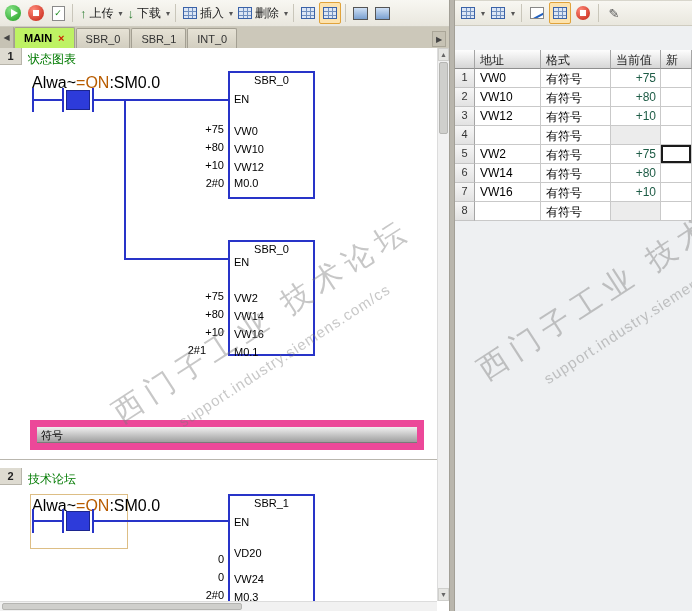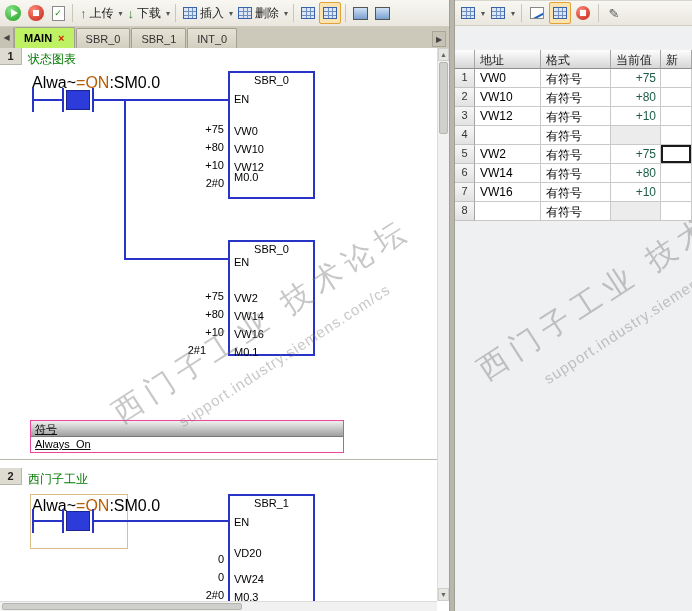--- a/index.html
+++ b/index.html
@@ -62,21 +62,21 @@
   .net-comment { position:absolute; color:#007a00; font-size:12px; white-space:nowrap; }
   .ladder-text { position:absolute; font-size:16px; color:#000; white-space:nowrap; }
   .on-text { color:#b85c00; }
   .wire { position:absolute; background:#2834c8; }
   .contact-fill { position:absolute; background:#2d3bda; border:1px solid #1c258f; }
   .lblock { position:absolute; border:2px solid #2834c8; background:#fff; }
   .btitle { position:absolute; left:0; right:0; top:1px; text-align:center; font-size:11px; color:#000; }
   .ben { position:absolute; left:4px; font-size:11px; color:#000; }
   .brow { position:absolute; left:4px; font-size:11px; height:14px; color:#000; }
   .bval { position:absolute; width:64px; text-align:right; font-size:11px; color:#000; }
-  .sym-table { position:absolute; left:30px; top:372px; width:314px; border:1px solid #ec4899;text-decoration:underline; }
+  .sym-table { position:absolute; left:30px; top:372px; width:394px; border:7px solid #ec4899; }
   .sym-head { height:16px; background:linear-gradient(#f0f0f0,#9f9f9f); border-bottom:1px solid #7a7a7a;
               font-size:11px; padding:1px 4px; color:#000; }
   .sym-row { height:15px; background:#fff; font-size:11px; padding:1px 4px; color:#000; }
   .net-divider { position:absolute; left:0; width:437px; height:1px; background:#b9b6ae; }
   .sel-rect { position:absolute; border:1px solid #ddbe85; }
 
   
   .vscroll { position:absolute; left:437px; top:48px; width:12px; height:553px; background:#f1f1f1;
              border-left:1px solid #dcdcdc; }
   .vs-btn { width:11px; height:13px; background:#e6e6e3; border:1px solid #cfcfcc; font-size:7px; color:#666;
@@ -210,21 +210,21 @@
       <div class="wire" style="left:94px;top:51px;width:134px;height:2px"></div>
       <div class="wire" style="left:124px;top:51px;width:2px;height:161px"></div>
       <div class="wire" style="left:124px;top:210px;width:104px;height:2px"></div>
 
       <div class="lblock" style="left:228px;top:23px;width:87px;height:128px">
         <div class="btitle">SBR_0</div>
         <div class="ben" style="top:20px">EN</div>
         <div class="brow" style="top:52px">VW0</div>
         <div class="brow" style="top:70px">VW10</div>
         <div class="brow" style="top:88px">VW12</div>
-        <div class="brow" style="top:98px">M0.0</div>
+        <div class="brow" style="top:104px">M0.0</div>
       </div>
       <div class="bval" style="left:160px;top:75px">+75</div>
       <div class="bval" style="left:160px;top:93px">+80</div>
       <div class="bval" style="left:160px;top:111px">+10</div>
       <div class="bval" style="left:160px;top:129px">2#0</div>
 
       <div class="lblock" style="left:228px;top:192px;width:87px;height:116px">
         <div class="btitle">SBR_0</div>
         <div class="ben" style="top:14px">EN</div>
         <div class="brow" style="top:50px">VW2</div>
@@ -232,27 +232,26 @@
         <div class="brow" style="top:86px">VW16</div>
         <div class="brow" style="top:104px">M0.1</div>
       </div>
       <div class="bval" style="left:160px;top:242px">+75</div>
       <div class="bval" style="left:160px;top:260px">+80</div>
       <div class="bval" style="left:160px;top:278px">+10</div>
       <div class="bval" style="left:142px;top:296px">2#1</div>
 
       <div class="sym-table">
         <div class="sym-head">符号</div>
-        <div class="sym-row">Always_On</div>
       </div>
 
       <div class="net-divider" style="top:411px"></div>
 
       <div class="net-num" style="left:0;top:420px">2</div>
-      <div class="net-comment" style="left:28px;top:423px">西门子工业</div>
+      <div class="net-comment" style="left:28px;top:423px">技术论坛</div>
 
       <div class="sel-rect" style="left:30px;top:446px;width:98px;height:55px"></div>
       <div class="ladder-text" style="left:32px;top:449px"><span>Alwa~</span><span class="on-text">=ON</span><span>:SM0.0</span></div>
 
       <div class="wire" style="left:32px;top:461px;width:2px;height:24px"></div>
       <div class="wire" style="left:32px;top:472px;width:32px;height:2px"></div>
       <div class="wire" style="left:62px;top:461px;width:2px;height:24px"></div>
       <div class="contact-fill" style="left:66px;top:463px;width:24px;height:20px"></div>
       <div class="wire" style="left:92px;top:461px;width:2px;height:24px"></div>
       <div class="wire" style="left:94px;top:472px;width:134px;height:2px"></div>

